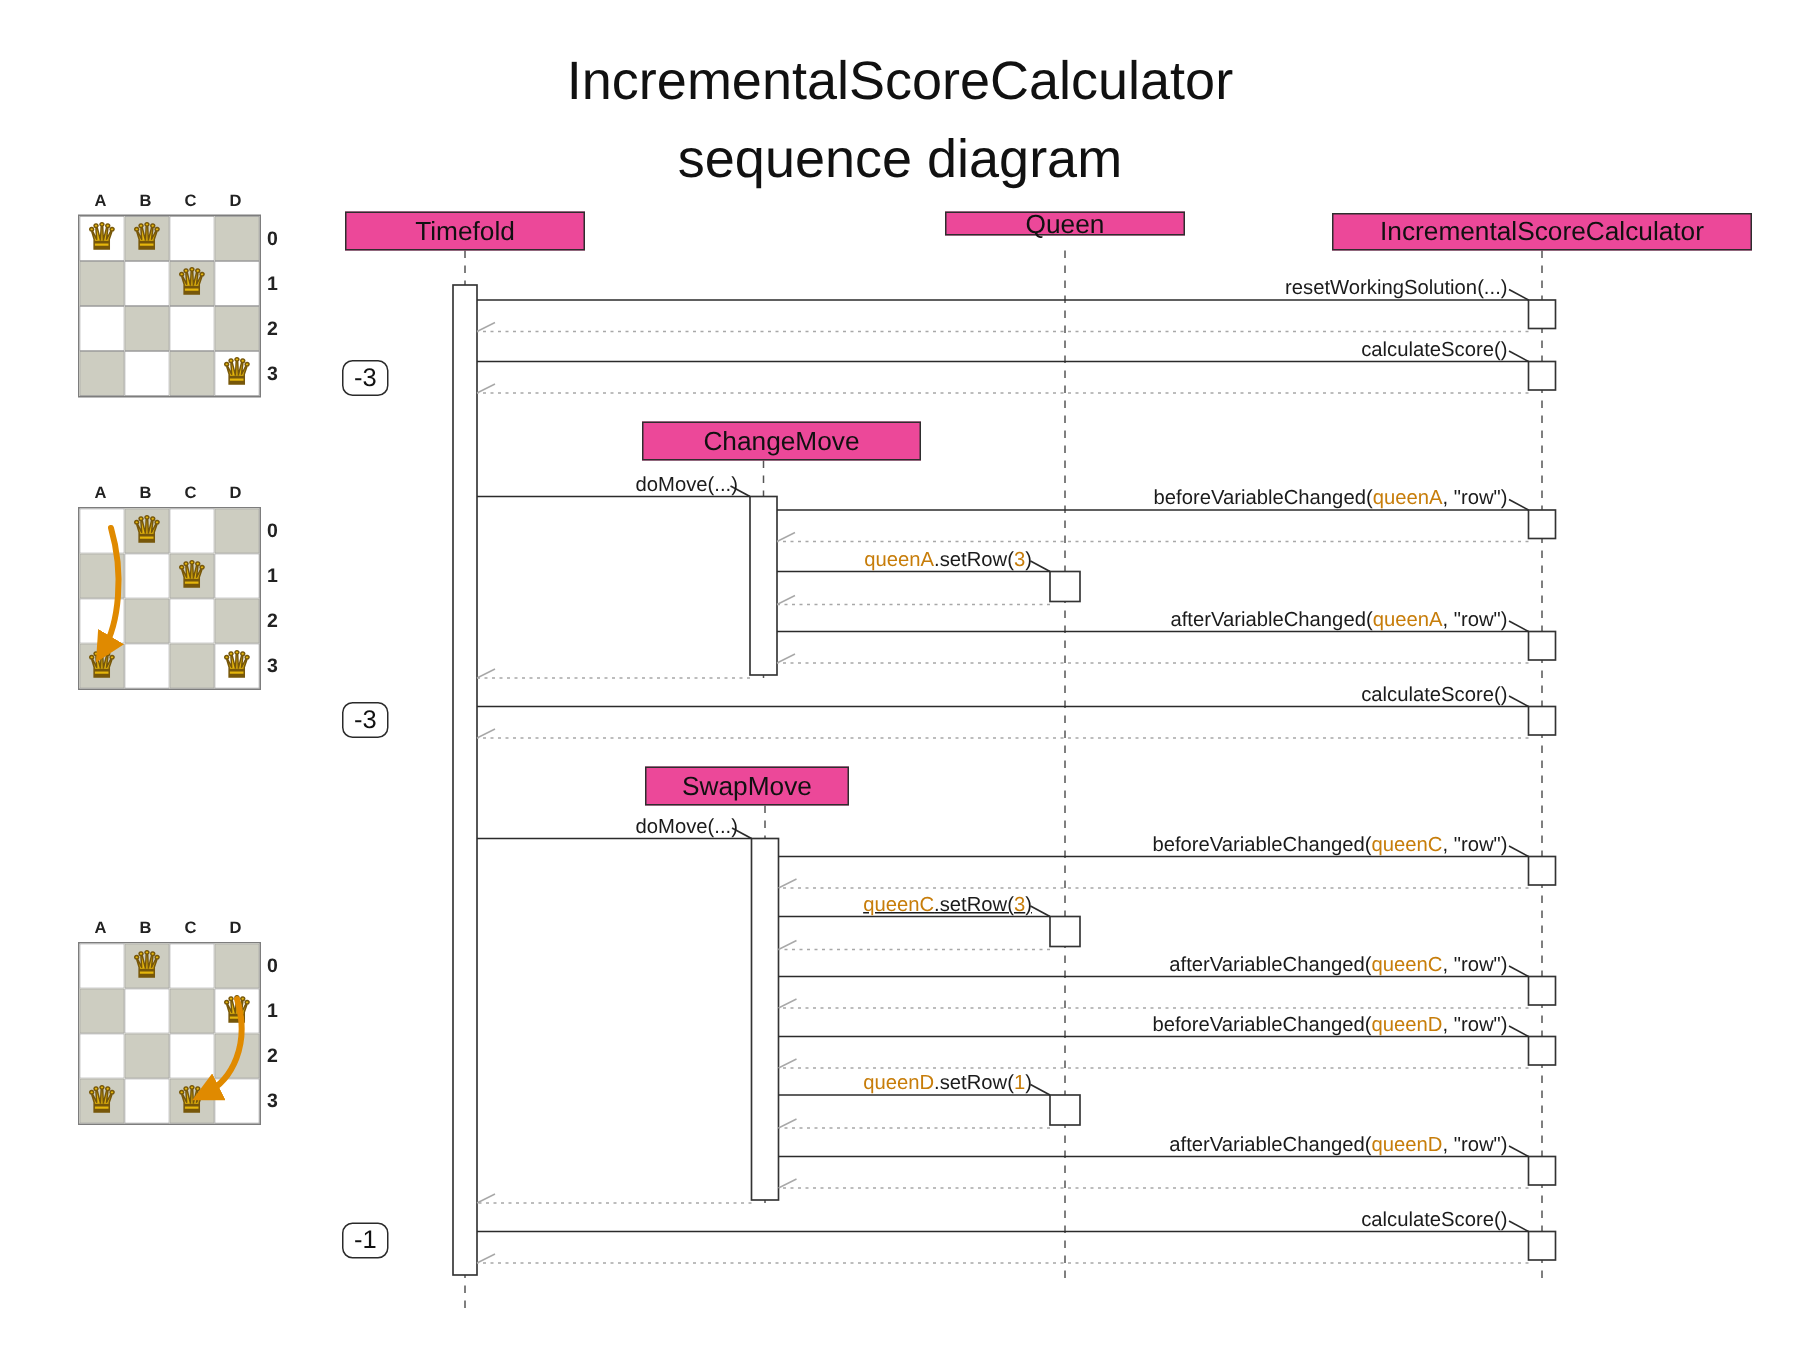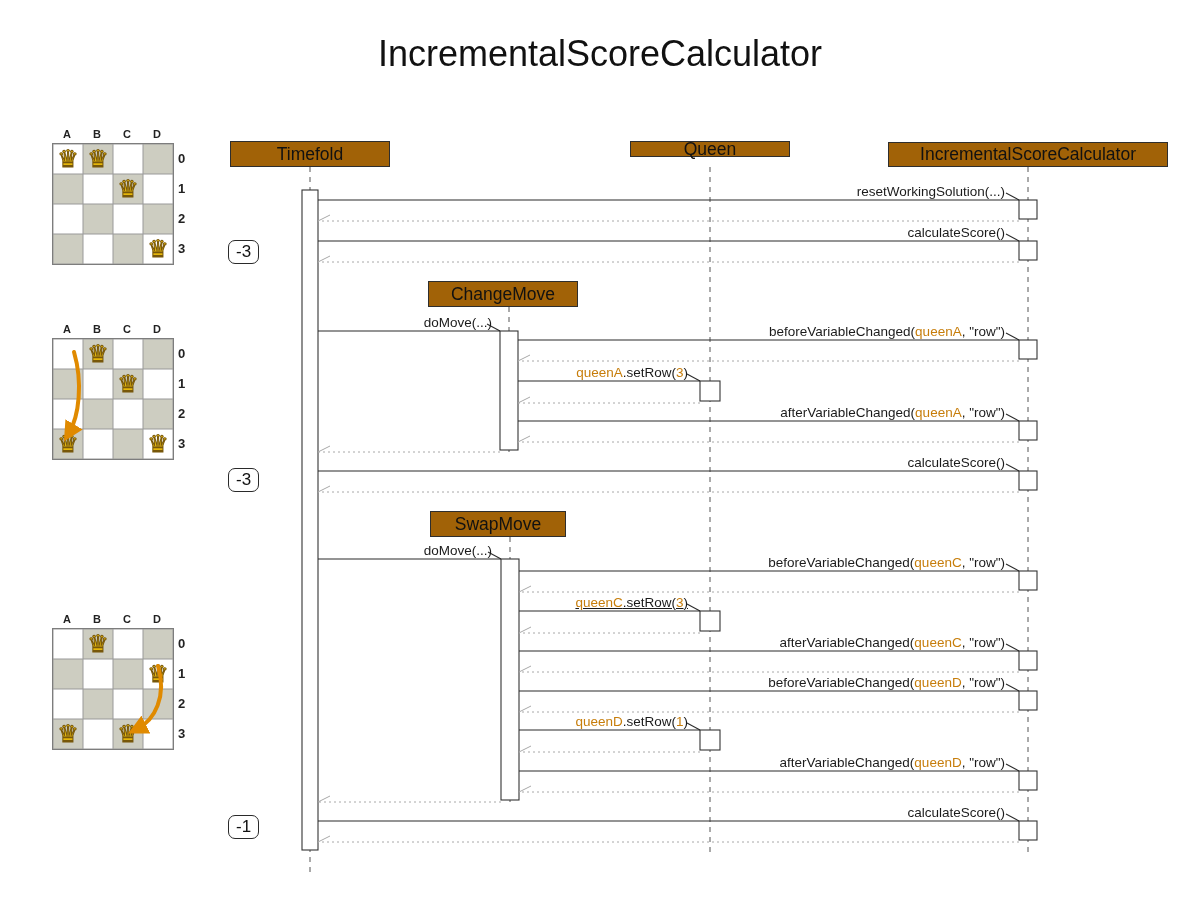--- a/index.html
+++ b/index.html
@@ -2,21 +2,21 @@
 <html style="--orange: #c77d0a; --board-dark: #cdcdc1; --queen: #e5b60c;"><head>
 <meta charset="utf-8">
 <style>
   * { box-sizing: border-box; }
   html,body { margin:0; padding:0; background:#fff; font-family:"Liberation Sans", sans-serif; }
   #stage { position:relative; width:1200px; height:900px; background:#fff; overflow:hidden; }
   #seq-svg { position:absolute; left:0; top:0; width:1200px; height:900px; }
   .title { position:absolute; top:28px; left:0; width:1200px; text-align:center;
            font-size:36px; line-height:52px; color:#111; }
   .pbox { position:absolute; display:flex; align-items:center; justify-content:center;
-          border:1.4px solid #2e2e2e; background:#a16207; font-size:17.5px; color:#111; white-space:nowrap; }
+          border:1.4px solid #2e2e2e; background:#ec4899; font-size:17.5px; color:#111; white-space:nowrap; }
   .msg-label { position:absolute; transform:translateX(-100%); white-space:nowrap;
                font-size:13.5px; color:#1b1b1b; }
   .msg-label .orange { color: var(--orange, #c77d0a); }
   .badge { position:absolute; border:1.6px solid #2a2a2a; border-radius:7px; background:#fff;
            font-size:17px; line-height:22px; padding:0 7px; color:#111; }
   .board { position:absolute; }
   .colhead { display:grid; grid-template-columns:repeat(4,30px); height:15px;
              font-size:11px; font-weight:bold; text-align:center; color:#222; }
   .bbody { position:relative; display:flex; }
   .bgrid { display:grid; grid-template-columns:repeat(4,30px); grid-auto-rows:30px;
@@ -30,20 +30,21 @@
   .rowlabels span { height:30px; display:flex; align-items:center;
                     font-size:13px; font-weight:bold; color:#222; }
   .move-svg { position:absolute; left:0; top:15px; pointer-events:none; }
 </style>
 </head>
 <body>
 
 <div id="stage">
   <div class="title">
     <div>IncrementalScoreCalculator</div>
+    <div>sequence diagram</div>
   </div>
   <svg id="seq-svg">
       <line x1="310" y1="167" x2="310" y2="877" stroke="#555555" stroke-width="1" stroke-dasharray="5,5"></line>
       <line x1="710" y1="167" x2="710" y2="855" stroke="#555555" stroke-width="1" stroke-dasharray="5,5"></line>
       <line x1="1028" y1="167" x2="1028" y2="855" stroke="#555555" stroke-width="1" stroke-dasharray="5,5"></line>
       <line x1="509" y1="307" x2="509" y2="456" stroke="#555555" stroke-width="1" stroke-dasharray="5,5"></line>
       <line x1="510" y1="537" x2="510" y2="806" stroke="#555555" stroke-width="1" stroke-dasharray="5,5"></line>
       <rect x="302" y="190" width="16" height="660" fill="#ffffff" stroke="#333333" stroke-width="1.1"></rect>
       <rect x="500" y="331" width="18" height="119" fill="#ffffff" stroke="#333333" stroke-width="1.1"></rect>
       <rect x="501" y="559" width="18" height="241" fill="#ffffff" stroke="#333333" stroke-width="1.1"></rect>
@@ -118,21 +119,21 @@
       <line x1="531" y1="786" x2="519" y2="792" stroke="#a8a8a8" stroke-width="1"></line>
       <line x1="501" y1="802" x2="318" y2="802" stroke="#a8a8a8" stroke-width="1" stroke-dasharray="2,3"></line>
       <line x1="330" y1="796" x2="318" y2="802" stroke="#a8a8a8" stroke-width="1"></line>
       <line x1="1019" y1="842" x2="318" y2="842" stroke="#a8a8a8" stroke-width="1" stroke-dasharray="2,3"></line>
       <line x1="330" y1="836" x2="318" y2="842" stroke="#a8a8a8" stroke-width="1"></line>
     </svg>
   <div id="participants">
       <div class="pbox" style="left: 230px; top: 141px; width: 160px; height: 26px;">Timefold</div>
       <div class="pbox" style="left: 630px; top: 141px; width: 160px; height: 16px;">Queen</div>
       <div class="pbox" style="left: 888px; top: 142px; width: 280px; height: 25px;">IncrementalScoreCalculator</div>
-      <div class="pbox" style="left: 428px; top: 281px; width: 150px; height: 26px;">ChangeMove</div>
+      <div class="pbox" style="left: 428px; top: 281px; width: 186px; height: 26px;">ChangeMove</div>
       <div class="pbox" style="left: 430px; top: 511px; width: 136px; height: 26px;">SwapMove</div>
     </div>
   <div id="labels">
       <div class="msg-label" style="left: 1005px; top: 184px; text-align: center;"><span>resetWorkingSolution(...)</span></div>
       <div class="msg-label" style="left: 1005px; top: 225px;"><span>calculateScore()</span></div>
       <div class="msg-label" style="left: 492px; top: 315px;"><span>doMove(...)</span></div>
       <div class="msg-label" style="left: 1005px; top: 324px;"><span>beforeVariableChanged(</span><span class="orange">queenA</span><span>, "row")</span></div>
       <div class="msg-label" style="left: 688px; top: 365px;"><span class="orange">queenA</span><span>.setRow(</span><span class="orange">3</span><span>)</span></div>
       <div class="msg-label" style="left: 1005px; top: 405px;"><span>afterVariableChanged(</span><span class="orange">queenA</span><span>, "row")</span></div>
       <div class="msg-label" style="left: 1005px; top: 455px;"><span>calculateScore()</span></div>

